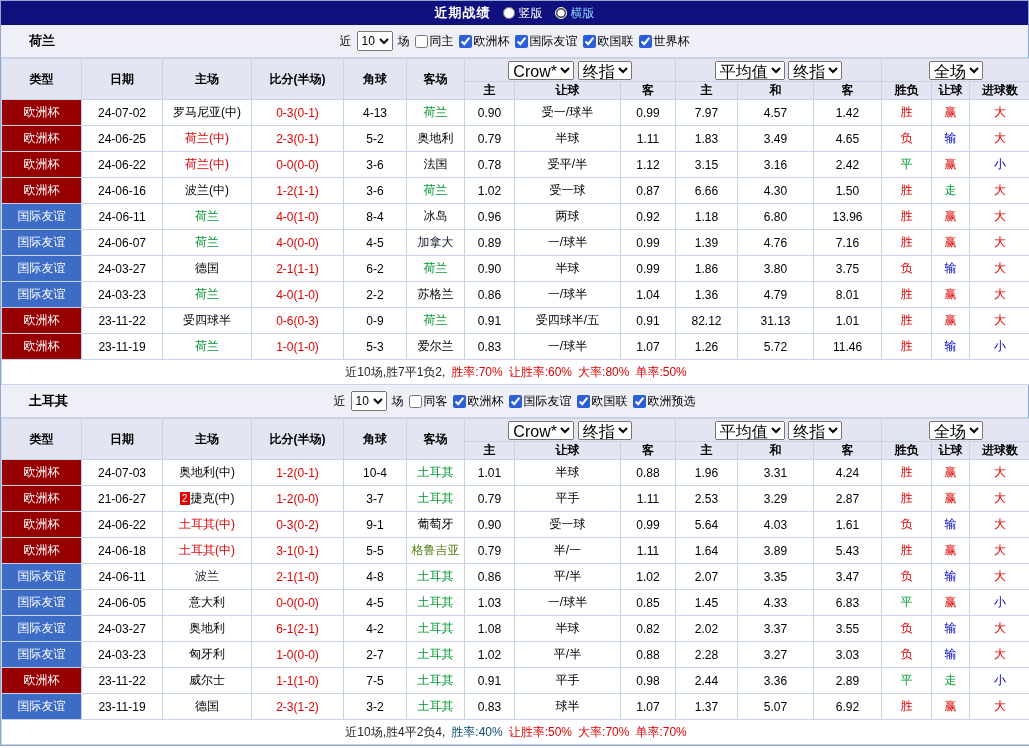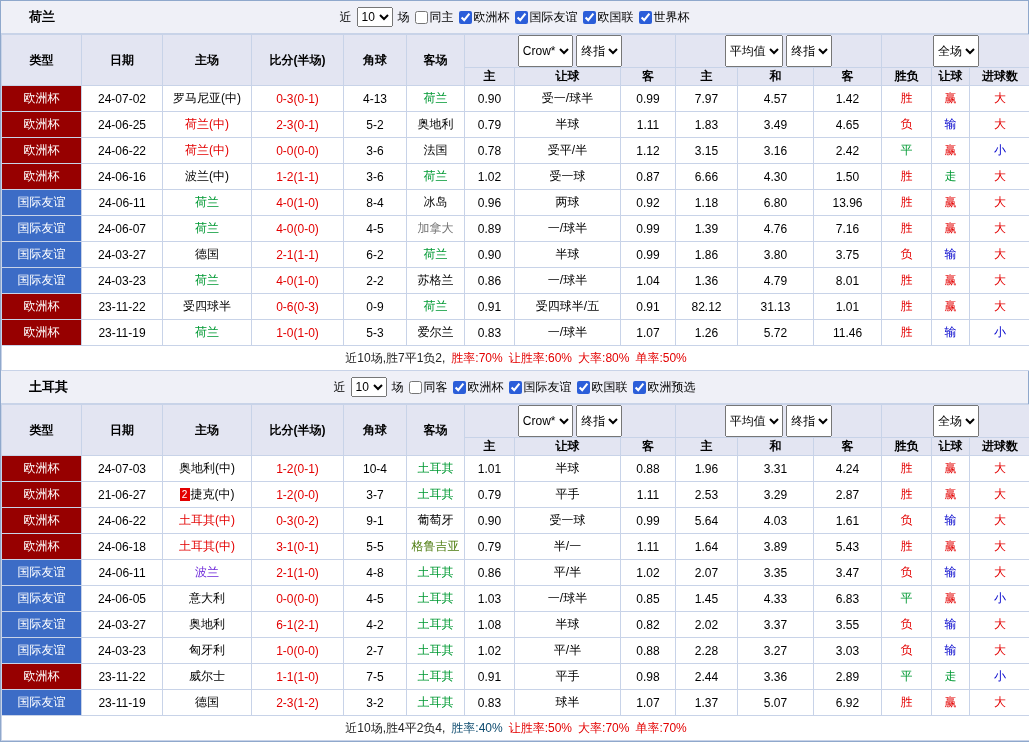--- a/index.html
+++ b/index.html
@@ -13,33 +13,44 @@
   .team-name{position:absolute;left:28px;top:0;line-height:32px;font-weight:bold;font-size:13px}
   .filters{display:flex;align-items:center;gap:5px}
   .filters select{height:20px;font-size:12px}
   .cb-opt{display:inline-flex;align-items:center;gap:2px;cursor:pointer}
   .cb-opt input{width:13px;height:13px;accent-color:#2B5ED9;margin:0}
   table{border-collapse:collapse;table-layout:fixed;width:1027px}
   th,td{border:1px solid #C8D3E8;text-align:center;overflow:hidden;white-space:nowrap;padding:0;font-size:12px}
   thead th{background:#E3E5F2;font-weight:bold}
   tr.hdr1 th{height:22px}
   tr.hdr2 th{height:17px}
-  .hdr-select{height:32px;font-size:12px;max-width:96%;vertical-align:middle}
+  .hdr-select{height:19px;font-size:16px;max-width:96%;vertical-align:middle}
   tbody td{height:25px;background:#fff}
   td.type-cell{color:#fff}
   .summary-row td{height:24px;background:#fff}
   .summary-prefix{color:#222}
   .summary-stat{margin-left:6px}
   .redcard{display:inline-block;background:#E30000;color:#fff;font-size:10px;line-height:13px;width:10px;height:13px;vertical-align:middle;margin-right:1px}
   .teamlink{cursor:pointer}
 </style>
 </head>
 <body>
 
 <div class="page">
+  <div class="topbar" style="background: rgb(16, 16, 126);">
+    <span class="topbar-title">近期战绩</span>
+    <label class="radio-opt">
+      <input type="radio" name="view-mode" id="radio-vertical" style="">
+      <span>竖版</span>
+    </label>
+    <label class="radio-opt">
+      <input type="radio" name="view-mode" id="radio-horizontal" checked="" style="">
+      <span class="lbl-horizontal" id="lbl-horizontal" style="color: rgb(143, 212, 255);">横版</span>
+    </label>
+  </div>
   <div id="sections">
       <div class="section">
         <div class="section-head">
           <span class="team-name">荷兰</span>
           <div class="filters">
             <span>近</span>
             <select class="hdr-select"><option value="10">10</option></select>
             <span>场</span>
             <label class="cb-opt">
               <input type="checkbox" style="">
@@ -190,21 +201,21 @@
               <td style="color: rgb(227, 0, 0);">胜</td>
               <td style="color: rgb(227, 0, 0);">赢</td>
               <td style="color: rgb(227, 0, 0);">大</td>
             </tr>
             <tr class="match-row">
               <td class="type-cell" style="background: rgb(60, 108, 198);">国际友谊</td>
               <td>24-06-07</td>
               <td><span class="teamlink" style="color: rgb(0, 153, 51);">荷兰</span></td>
               <td style="color: rgb(227, 0, 0);">4-0(0-0)</td>
               <td>4-5</td>
-              <td><span class="teamlink" style="color: #737373;">加拿大</span></td>
+              <td><span class="teamlink" style="color: #0f172a;">加拿大</span></td>
               <td>0.89</td>
               <td>一/球半</td>
               <td>0.99</td>
               <td>1.39</td>
               <td>4.76</td>
               <td>7.16</td>
               <td style="color: rgb(227, 0, 0);">胜</td>
               <td style="color: rgb(227, 0, 0);">赢</td>
               <td style="color: rgb(227, 0, 0);">大</td>
             </tr>
@@ -418,21 +429,21 @@
               <td>1.64</td>
               <td>3.89</td>
               <td>5.43</td>
               <td style="color: rgb(227, 0, 0);">胜</td>
               <td style="color: rgb(227, 0, 0);">赢</td>
               <td style="color: rgb(227, 0, 0);">大</td>
             </tr>
             <tr class="match-row">
               <td class="type-cell" style="background: rgb(60, 108, 198);">国际友谊</td>
               <td>24-06-11</td>
-              <td><span class="teamlink" style="color: #6d28d9;">波兰</span></td>
+              <td><span class="teamlink" style="color: #0f172a;">波兰</span></td>
               <td style="color: rgb(227, 0, 0);">2-1(1-0)</td>
               <td>4-8</td>
               <td><span class="teamlink" style="color: rgb(0, 153, 51);">土耳其</span></td>
               <td>0.86</td>
               <td>平/半</td>
               <td>1.02</td>
               <td>2.07</td>
               <td>3.35</td>
               <td>3.47</td>
               <td style="color: rgb(227, 0, 0);">负</td>

